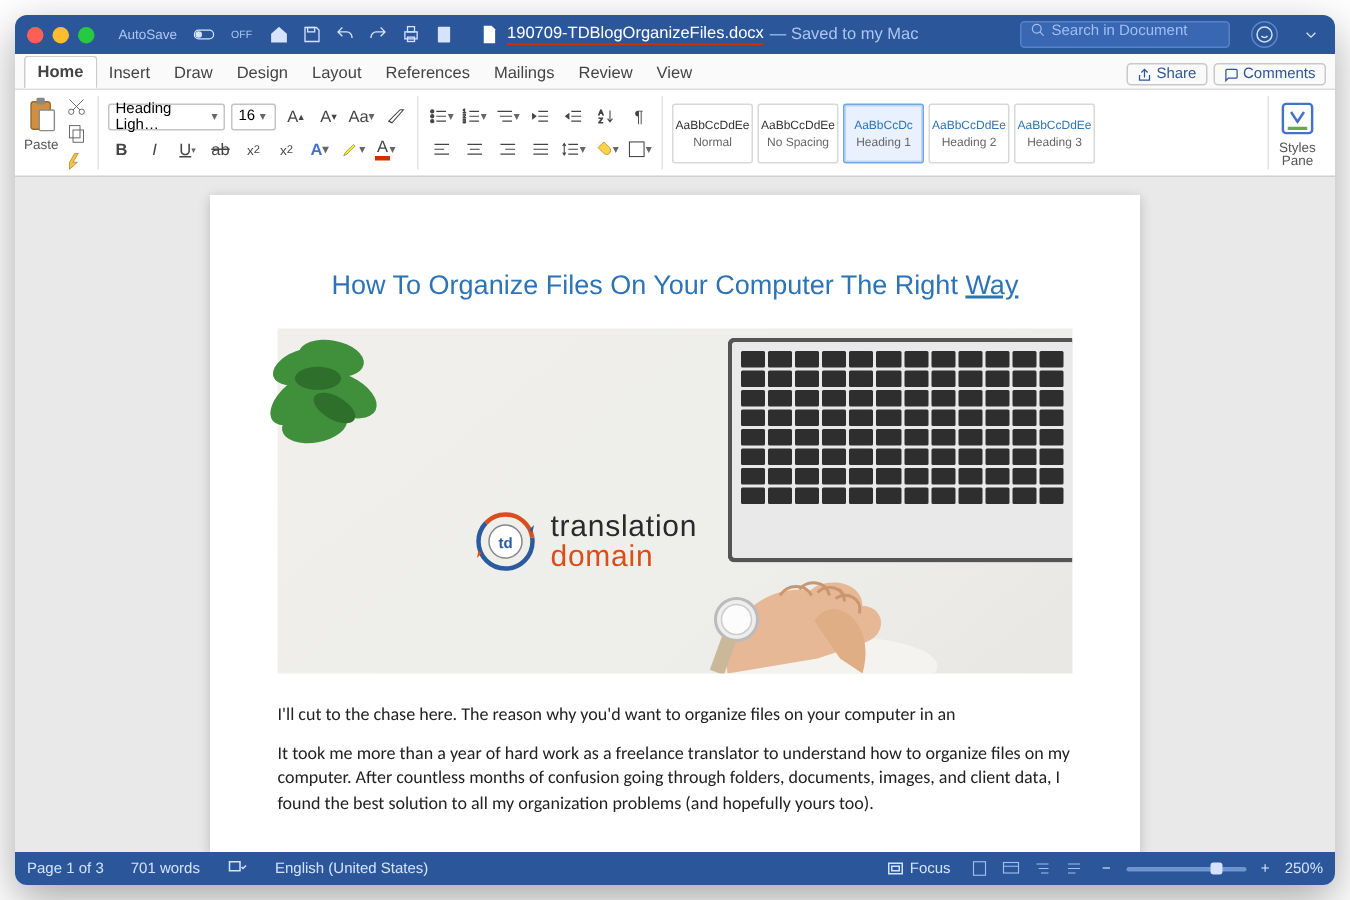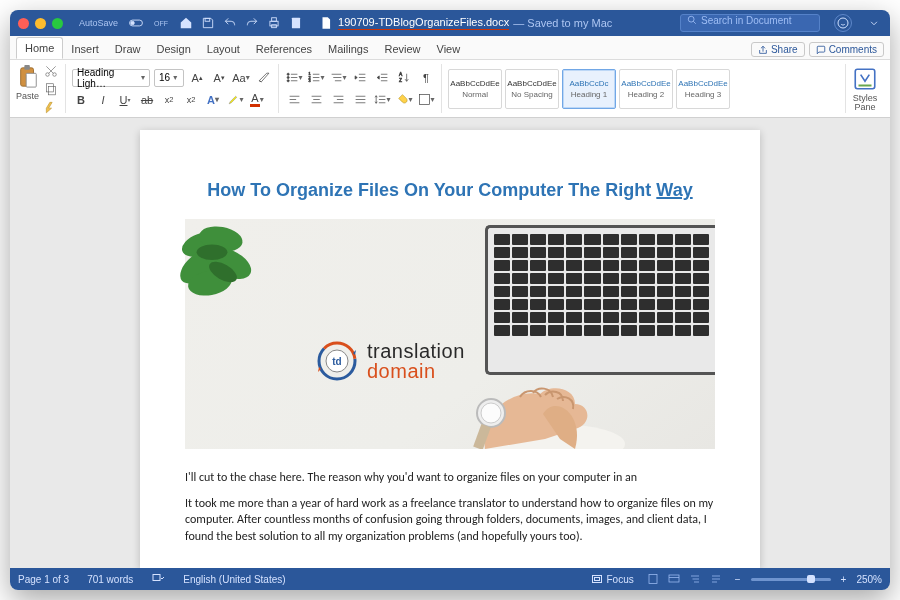--- a/index.html
+++ b/index.html
@@ -14,21 +14,21 @@
   .tb-icn.solid svg{fill:currentColor; stroke:none;}
   .autosave { font-size:9px; color:#adc6f2; margin:0 4px;}
   .title-fn { color:#fff; font-size:11px; margin-left:8px; display:flex; align-items:center; gap:4px;}
   .title-fn .saved { color:#adc6f2; }
   .title-underline{border-bottom:1.5px solid #d13000; padding-bottom:1px;}
   .titlebar .spacer{flex:1;}
   .search { background:#3a67b1; border:1px solid #5582c9; border-radius:3px; height:18px; width:140px; padding:0 6px; color:#9fbef5; display:flex; align-items:flex-start; gap:4px; font-size:10px;}
   .emoji-btn{width:18px;height:18px;border:1px solid #5e87c9;border-radius:50%;margin:0 8px;display:flex;align-items:center;justify-content:center;color:#cfe1ff;}
   .tabs { height:24px; background:#fafafa; border-bottom:1px solid #dcdcdc; display:flex; align-items:flex-end; padding: 0 6px; font-size:11px;}
   .tab { padding:4px 8px; color:#444; cursor:pointer; }
-  .tab.active { background:#fff; border:1px solid #ccc; border-bottom:1px solid #fff; border-radius:3px 3px 0 0; font-weight:400;}
+  .tab.active { background:#fff; border:1px solid #ccc; border-bottom:1px solid #fff; border-radius:3px 3px 0 0; font-weight:700;}
   .tabs .right { margin-left:auto; display:flex; gap:4px; align-items:center; padding-bottom:2px;}
   .pill { border:1px solid #c9c9c9; border-radius:3px; padding:1px 6px; font-size:10px; color:#2b579a; display:flex; align-items:center; gap:3px;}
   .ribbon { height:58px; background:#fff; border-bottom:1px solid #d0d0d0; display:flex; align-items:stretch; padding:4px 6px; gap:6px;}
   .group { border-right:1px solid #e3e3e3; padding-right:6px; display:flex; flex-direction:column; justify-content:center; gap:4px;}
   .group:last-child{border-right:none;}
   .paste { display:flex; flex-direction:column; align-items:center; gap:1px; font-size:9px; color:#555;}
   .paste svg{width:22px;height:26px;}
   .cliptools{display:flex; flex-direction:column; gap:4px; justify-content:center;}
   .mini{ width:16px; height:14px; display:flex; align-items:center; justify-content:center; color:#555;}
   .mini svg{width:14px;height:14px; fill:currentColor;}
@@ -45,21 +45,21 @@
   .style-card{border:1px solid #d8d8d8; width:54px; height:40px; background:#fff; display:flex; flex-direction:column; align-items:center; justify-content:center; border-radius:2px;}
   .style-card.sel{border:1px solid #71a7e6; background:#e8f1fd; box-shadow:0 0 0 1px #bcd7f6 inset;}
   .style-card .prev{font-size:8px;color:#333;}
   .style-card .lbl{font-size:8px;color:#666; margin-top:2px;}
   .style-card.h .prev{color:#2e74b5;}
   .style-card.big .prev{font-size:14px;color:#222;}
   .pane-btn{display:flex;flex-direction:column;align-items:center;font-size:9px;color:#555;gap:2px;}
   .pane-btn svg{width:26px;height:26px;fill:none;stroke:#4472c4;stroke-width:1.5;}
   .canvas{flex:1; background:#e9e9e9; display:flex; justify-content:center; overflow:hidden;}
   .page{width:620px; background:#fff; margin-top:12px; box-shadow:0 2px 8px rgba(0,0,0,.2); padding:50px 45px;}
-  .doc-title{color:#2e74b5; font-size:18px; font-weight:700; text-align:center; margin-bottom:18px;}
+  .doc-title{color:#2e74b5; font-size:18px; font-weight:400; text-align:center; margin-bottom:18px;}
   .doc-title .uw{text-decoration: underline; text-decoration-color:#2e74b5; text-decoration-thickness:1.5px;}
   .hero{height:230px; background:linear-gradient(140deg,#f0efeb 0%,#eeeeea 60%,#e8e7e3 100%); position:relative; margin-bottom:20px;}
   .plant{position:absolute;left:-6px;top:-2px;}
   .laptop{position:absolute;right:0;top:6px;width:230px;height:150px;background:#e9e9e9;border:3px solid #545454;border-right:none;border-top-left-radius:5px;border-bottom-left-radius:5px;overflow:hidden;}
   .keys{position:absolute;inset:6px;display:grid;grid-template-columns:repeat(12,1fr);grid-auto-rows:11px;gap:2px;}
   .key{background:#2e2e2e;border-radius:1px;}
   .td-logo{position:absolute;left:130px;top:120px;display:flex;align-items:center;gap:8px;}
   .td-txt{line-height:1;}
   .td-txt .t1{font-size:20px;color:#2a2a2a;font-weight:500;letter-spacing:.5px;}
   .td-txt .t2{font-size:20px;color:#d94f1c;font-weight:500;letter-spacing:.5px;}

